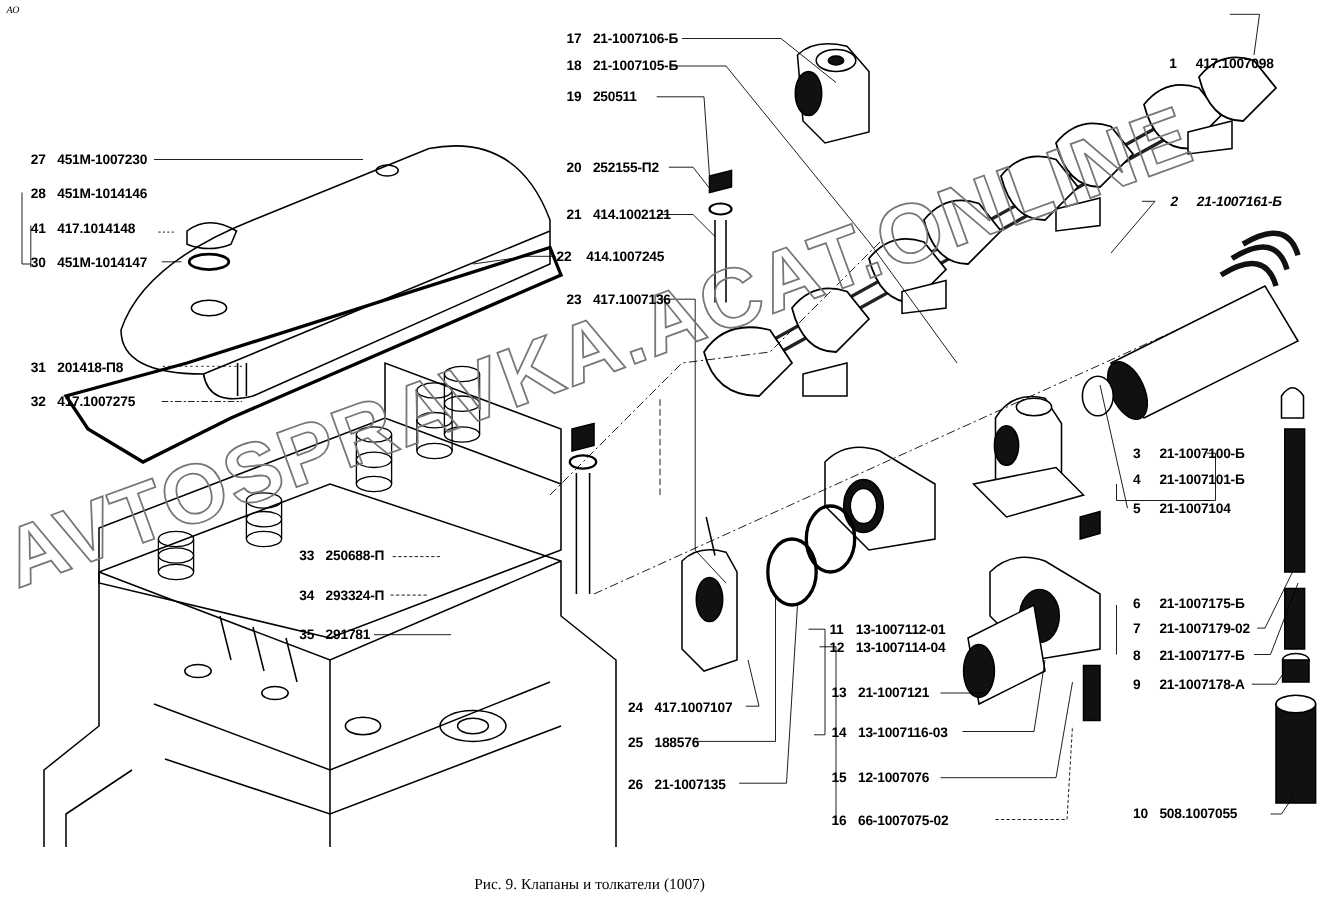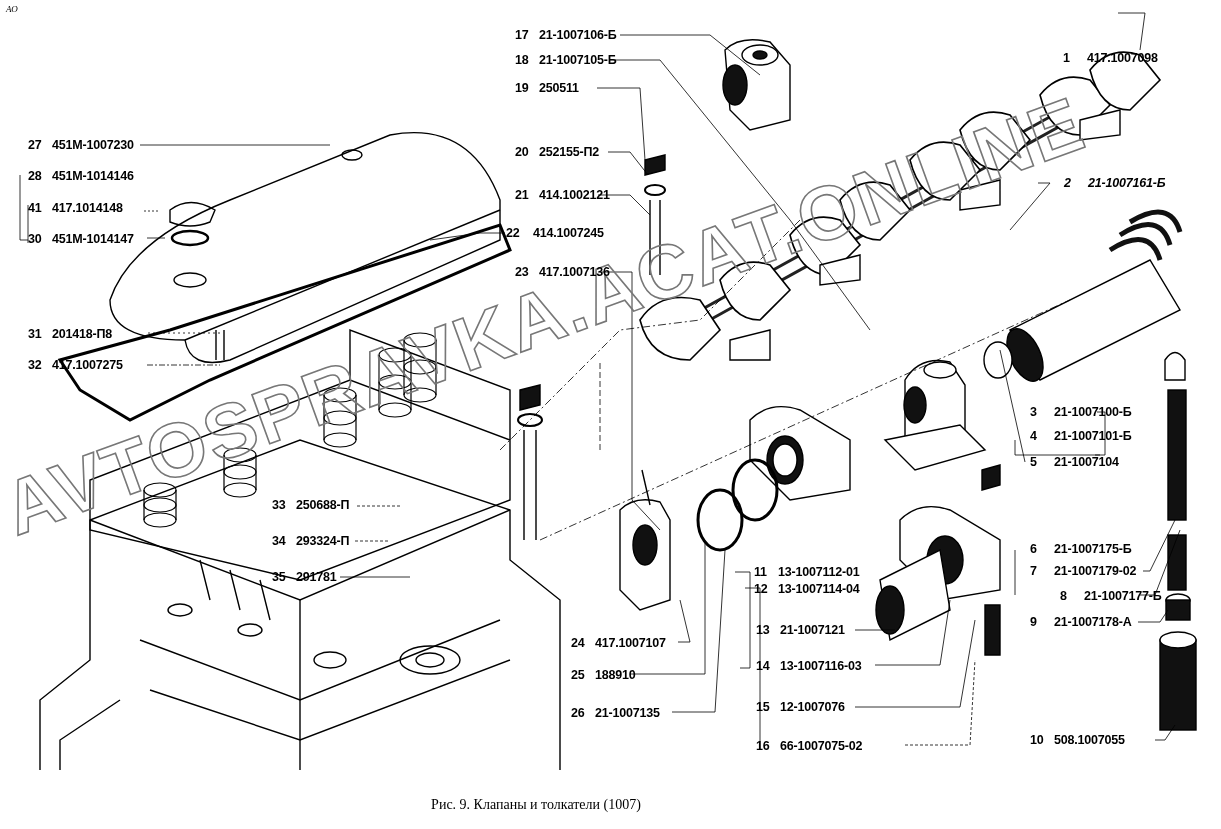--- a/index.html
+++ b/index.html
@@ -214,38 +214,38 @@
 
 <div class="wm" style="left:22px; top:465px; transform:rotate(-20deg);">AVTOSPRAVKA.ACAT.ONLINE</div>
 
 <div class="lbl" style="left:1063px; top:6px;margin-top:45px;"><span class="num">1</span><span>417.1007098</span></div>
 <div class="lbl" style="left:1064px; top:176px;font-style:italic;"><span class="num">2</span><span>21-1007161-Б</span></div>
 <div class="lbl" style="left:1030px; top:405px;"><span class="num">3</span><span>21-1007100-Б</span></div>
 <div class="lbl" style="left:1030px; top:429px;"><span class="num">4</span><span>21-1007101-Б</span></div>
 <div class="lbl" style="left:1030px; top:455px;"><span class="num">5</span><span>21-1007104</span></div>
 <div class="lbl" style="left:1030px; top:542px;"><span class="num">6</span><span>21-1007175-Б</span></div>
 <div class="lbl" style="left:1030px; top:564px;"><span class="num">7</span><span>21-1007179-02</span></div>
-<div class="lbl" style="left:1060px; top:589px;"><span class="num">8</span><span>21-1007177-Б</span></div>
+<div class="lbl" style="left:1030px; top:589px;"><span class="num">8</span><span>21-1007177-Б</span></div>
 <div class="lbl" style="left:1030px; top:615px;"><span class="num">9</span><span>21-1007178-А</span></div>
 <div class="lbl" style="left:1030px; top:733px;"><span class="num">10</span><span>508.1007055</span></div>
 <div class="lbl" style="left:754px; top:565px;"><span class="num">11</span><span>13-1007112-01</span></div>
 <div class="lbl" style="left:754px; top:582px;"><span class="num">12</span><span>13-1007114-04</span></div>
 <div class="lbl" style="left:756px; top:623px;"><span class="num">13</span><span>21-1007121</span></div>
 <div class="lbl" style="left:756px; top:659px;"><span class="num">14</span><span>13-1007116-03</span></div>
 <div class="lbl" style="left:756px; top:700px;"><span class="num">15</span><span>12-1007076</span></div>
 <div class="lbl" style="left:756px; top:739px;"><span class="num">16</span><span>66-1007075-02</span></div>
 <div class="lbl" style="left:515px; top:28px;"><span class="num">17</span><span>21-1007106-Б</span></div>
 <div class="lbl" style="left:515px; top:53px;"><span class="num">18</span><span>21-1007105-Б</span></div>
 <div class="lbl" style="left:515px; top:81px;"><span class="num">19</span><span>250511</span></div>
 <div class="lbl" style="left:515px; top:145px;"><span class="num">20</span><span>252155-П2</span></div>
 <div class="lbl" style="left:515px; top:188px;"><span class="num">21</span><span>414.1002121</span></div>
 <div class="lbl" style="left:506px; top:226px;"><span class="num" style="width:27px;">22</span><span>414.1007245</span></div>
 <div class="lbl" style="left:515px; top:265px;"><span class="num">23</span><span>417.1007136</span></div>
 <div class="lbl" style="left:571px; top:636px;"><span class="num">24</span><span>417.1007107</span></div>
-<div class="lbl" style="left:571px; top:668px;"><span class="num">25</span><span>188910</span></div>
+<div class="lbl" style="left:571px; top:668px;"><span class="num">25</span><span>188576</span></div>
 <div class="lbl" style="left:571px; top:706px;"><span class="num">26</span><span>21-1007135</span></div>
 <div class="lbl" style="left:28px; top:138px;"><span class="num">27</span><span>451М-1007230</span></div>
 <div class="lbl" style="left:28px; top:169px;"><span class="num">28</span><span>451М-1014146</span></div>
 <div class="lbl" style="left:28px; top:201px;"><span class="num">41</span><span>417.1014148</span></div>
 <div class="lbl" style="left:28px; top:232px;"><span class="num">30</span><span>451М-1014147</span></div>
 <div class="lbl" style="left:28px; top:327px;"><span class="num">31</span><span>201418-П8</span></div>
 <div class="lbl" style="left:28px; top:358px;"><span class="num">32</span><span>417.1007275</span></div>
 <div class="lbl" style="left:272px; top:498px;"><span class="num">33</span><span>250688-П</span></div>
 <div class="lbl" style="left:272px; top:534px;"><span class="num">34</span><span>293324-П</span></div>
 <div class="lbl" style="left:272px; top:570px;"><span class="num">35</span><span>291781</span></div>

